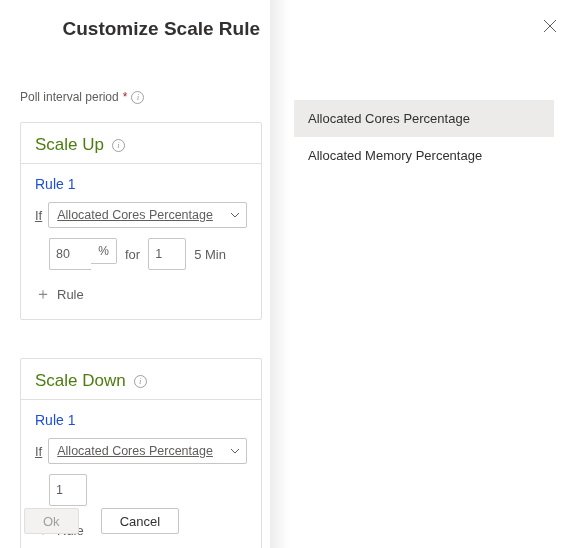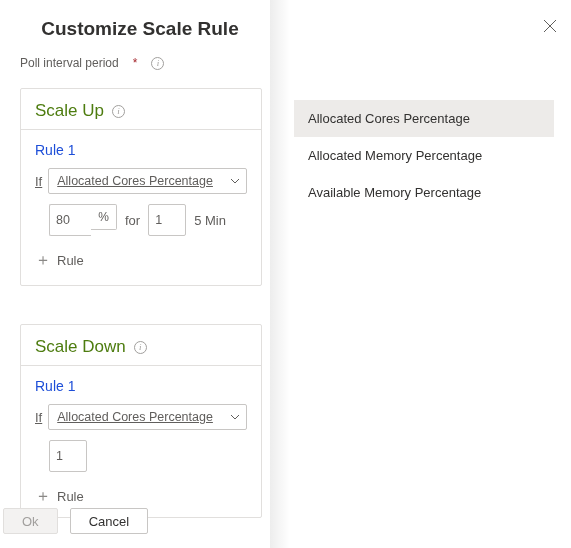--- a/index.html
+++ b/index.html
@@ -27,47 +27,47 @@
       position: absolute;
       left: 270px;
       top: 0;
       bottom: 0;
       width: 20px;
       pointer-events: none;
       background: linear-gradient(to right, rgba(0,0,0,0.07), rgba(0,0,0,0));
     }
     .header {
       display: flex;
-      justify-content: center;
+      justify-content: flex-end;
       align-items: flex-start;
     }
     .title {
       font-size: 19px;
       font-weight: 600;
       color: #323130;
     }
     .close-btn {
       position: absolute;
       top: 16px;
       right: -280px;
       width: 20px;
       height: 20px;
       display: flex;
       align-items: center;
       justify-content: center;
       cursor: pointer;
       color: #605e5c;
     }
     .poll-row {
-      margin-top: 16px;
+      margin-top: 50px;
       font-size: 12px;
       color: #605e5c;
       display: flex;
       align-items: center;
-      gap: 14px;
+      gap: 4px;
     }
     .req {
       color: #a4262c;
     }
     .info-icon {
       width: 13px;
       height: 13px;
       border: 1px solid #a19f9d;
       border-radius: 50%;
       display: inline-flex;
@@ -189,23 +189,23 @@
       cursor: pointer;
     }
     .plus {
       font-size: 16px;
       color: #8a8886;
       font-weight: 300;
     }
     .footer {
       position: absolute;
       bottom: 14px;
-      left: 3px;
-      display: flex;
-      gap: 12px;
+      left: 24px;
+      display: flex;
+      gap: 22px;
     }
     .btn {
       height: 26px;
       padding: 0 18px;
       border: 1px solid #c8c6c4;
       border-radius: 2px;
       background: #fff;
       font-size: 13px;
       font-family: inherit;
       cursor: pointer;
@@ -331,14 +331,13 @@
     <button class="btn">Cancel</button>
   </div>
 
 </div>
 
 <div class="panel-shadow"></div>
 
 <div class="dropdown-menu">
   <div class="menu-item selected">Allocated Cores Percentage</div>
   <div class="menu-item">Allocated Memory Percentage</div>
-  <div class="menu-item">Available Memory Percentage</div>
 </div>
 
 </body></html>

